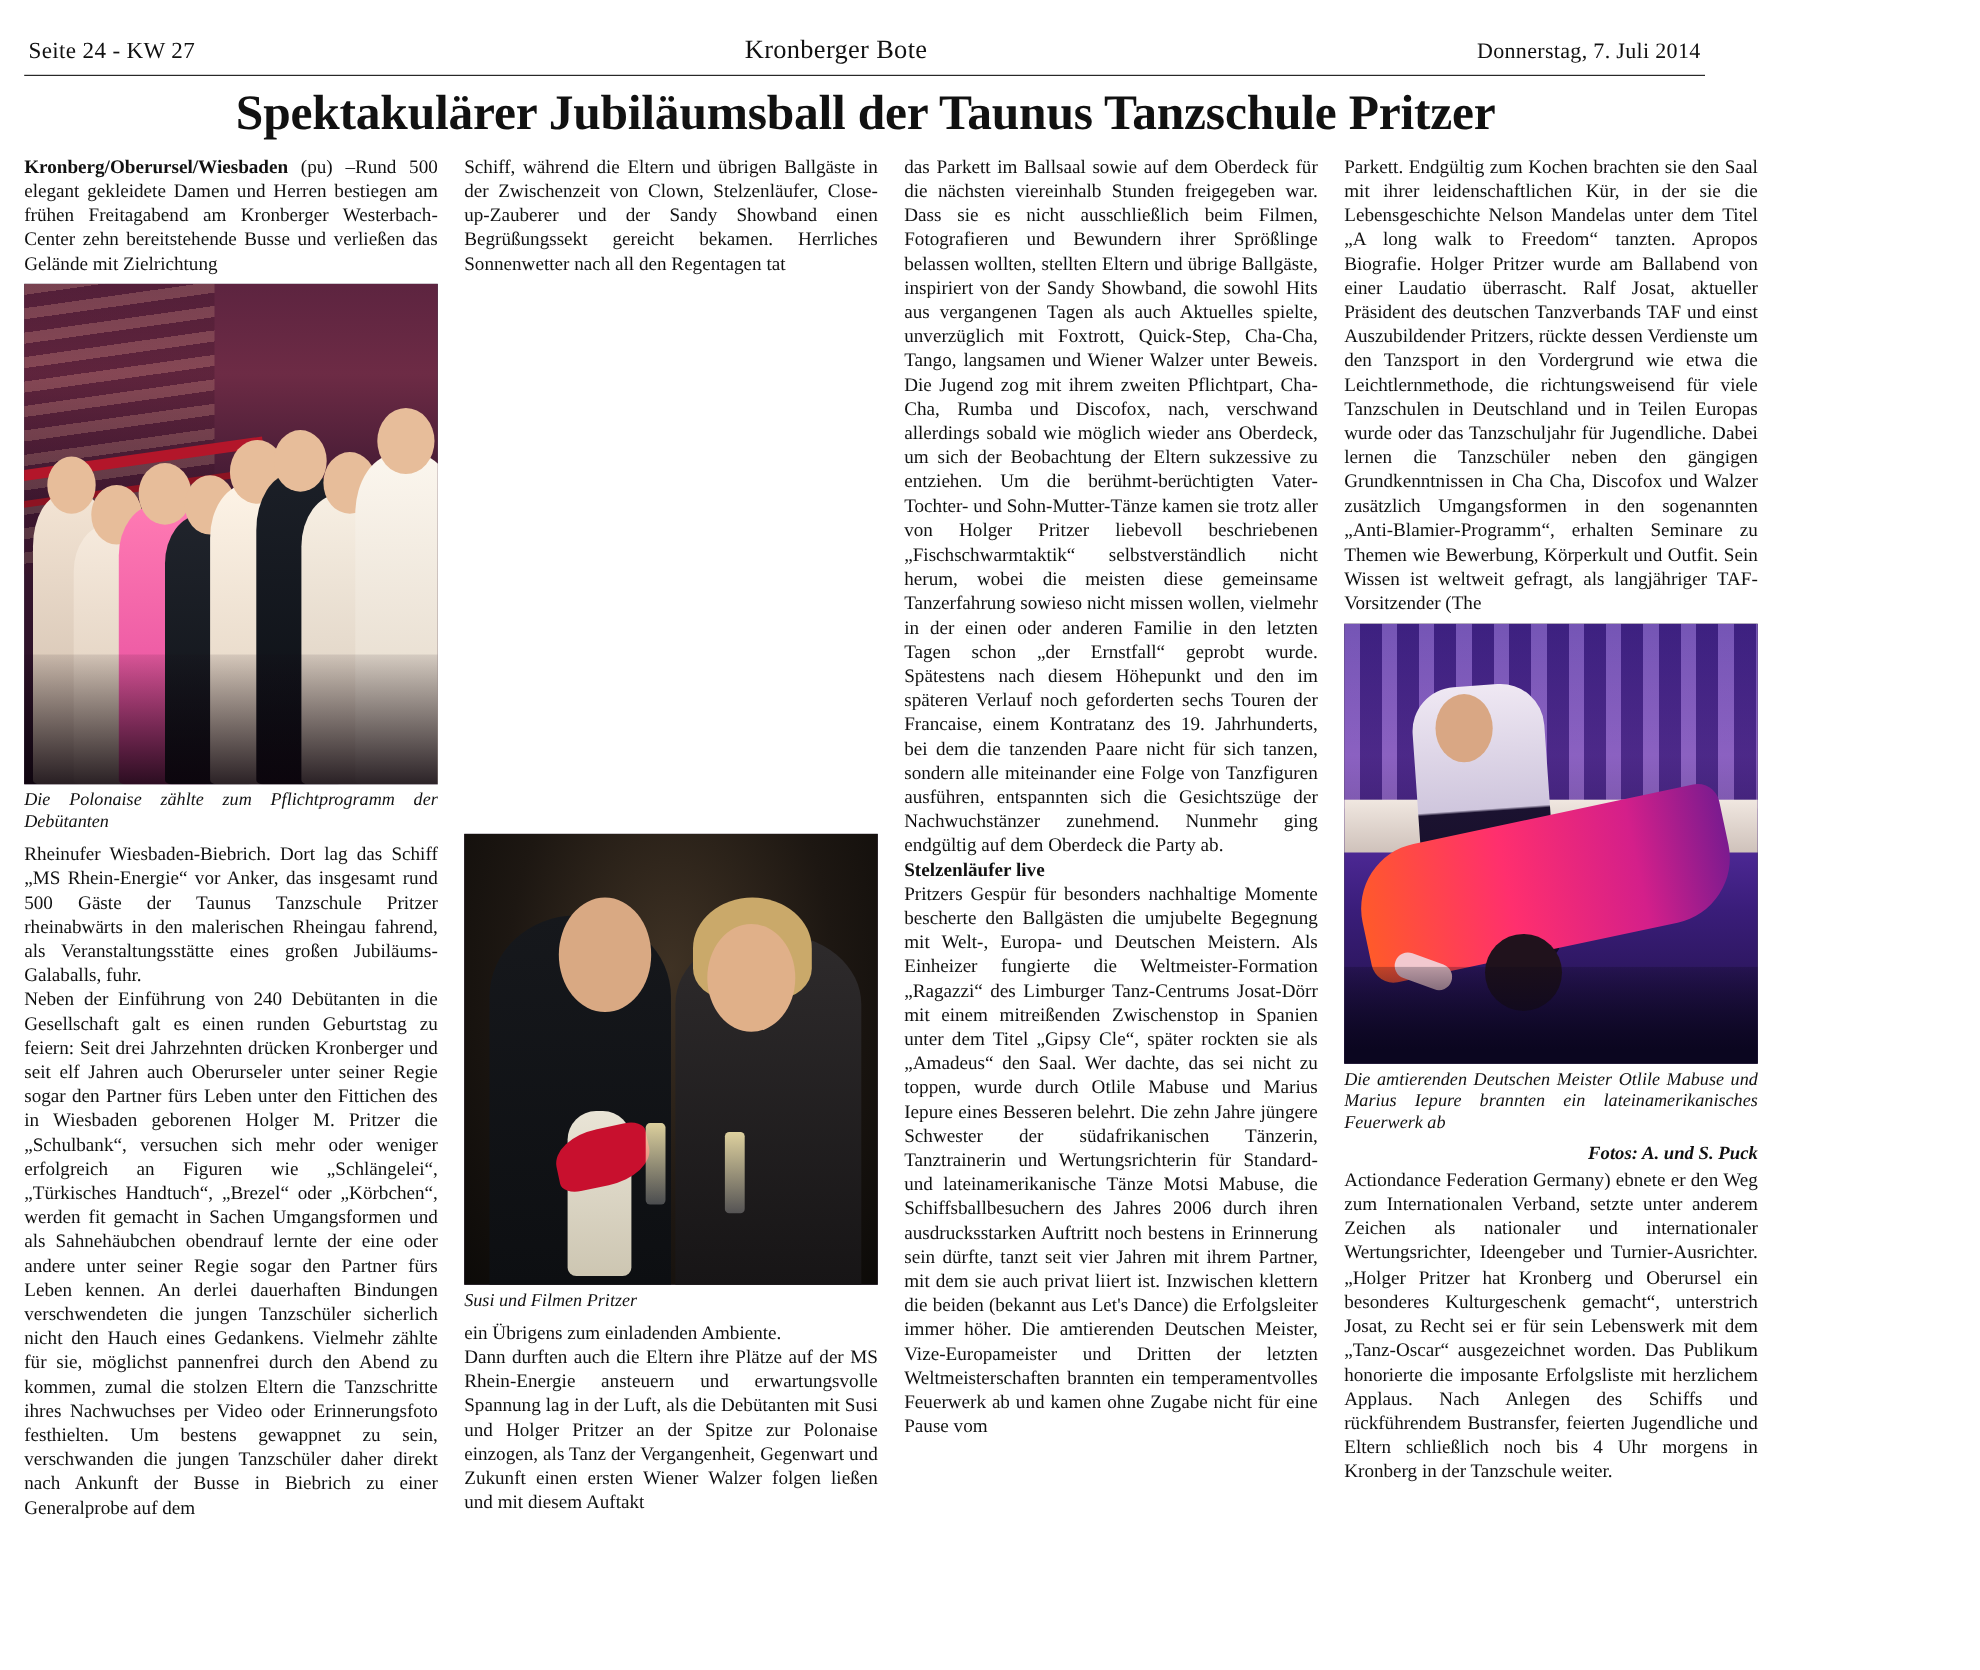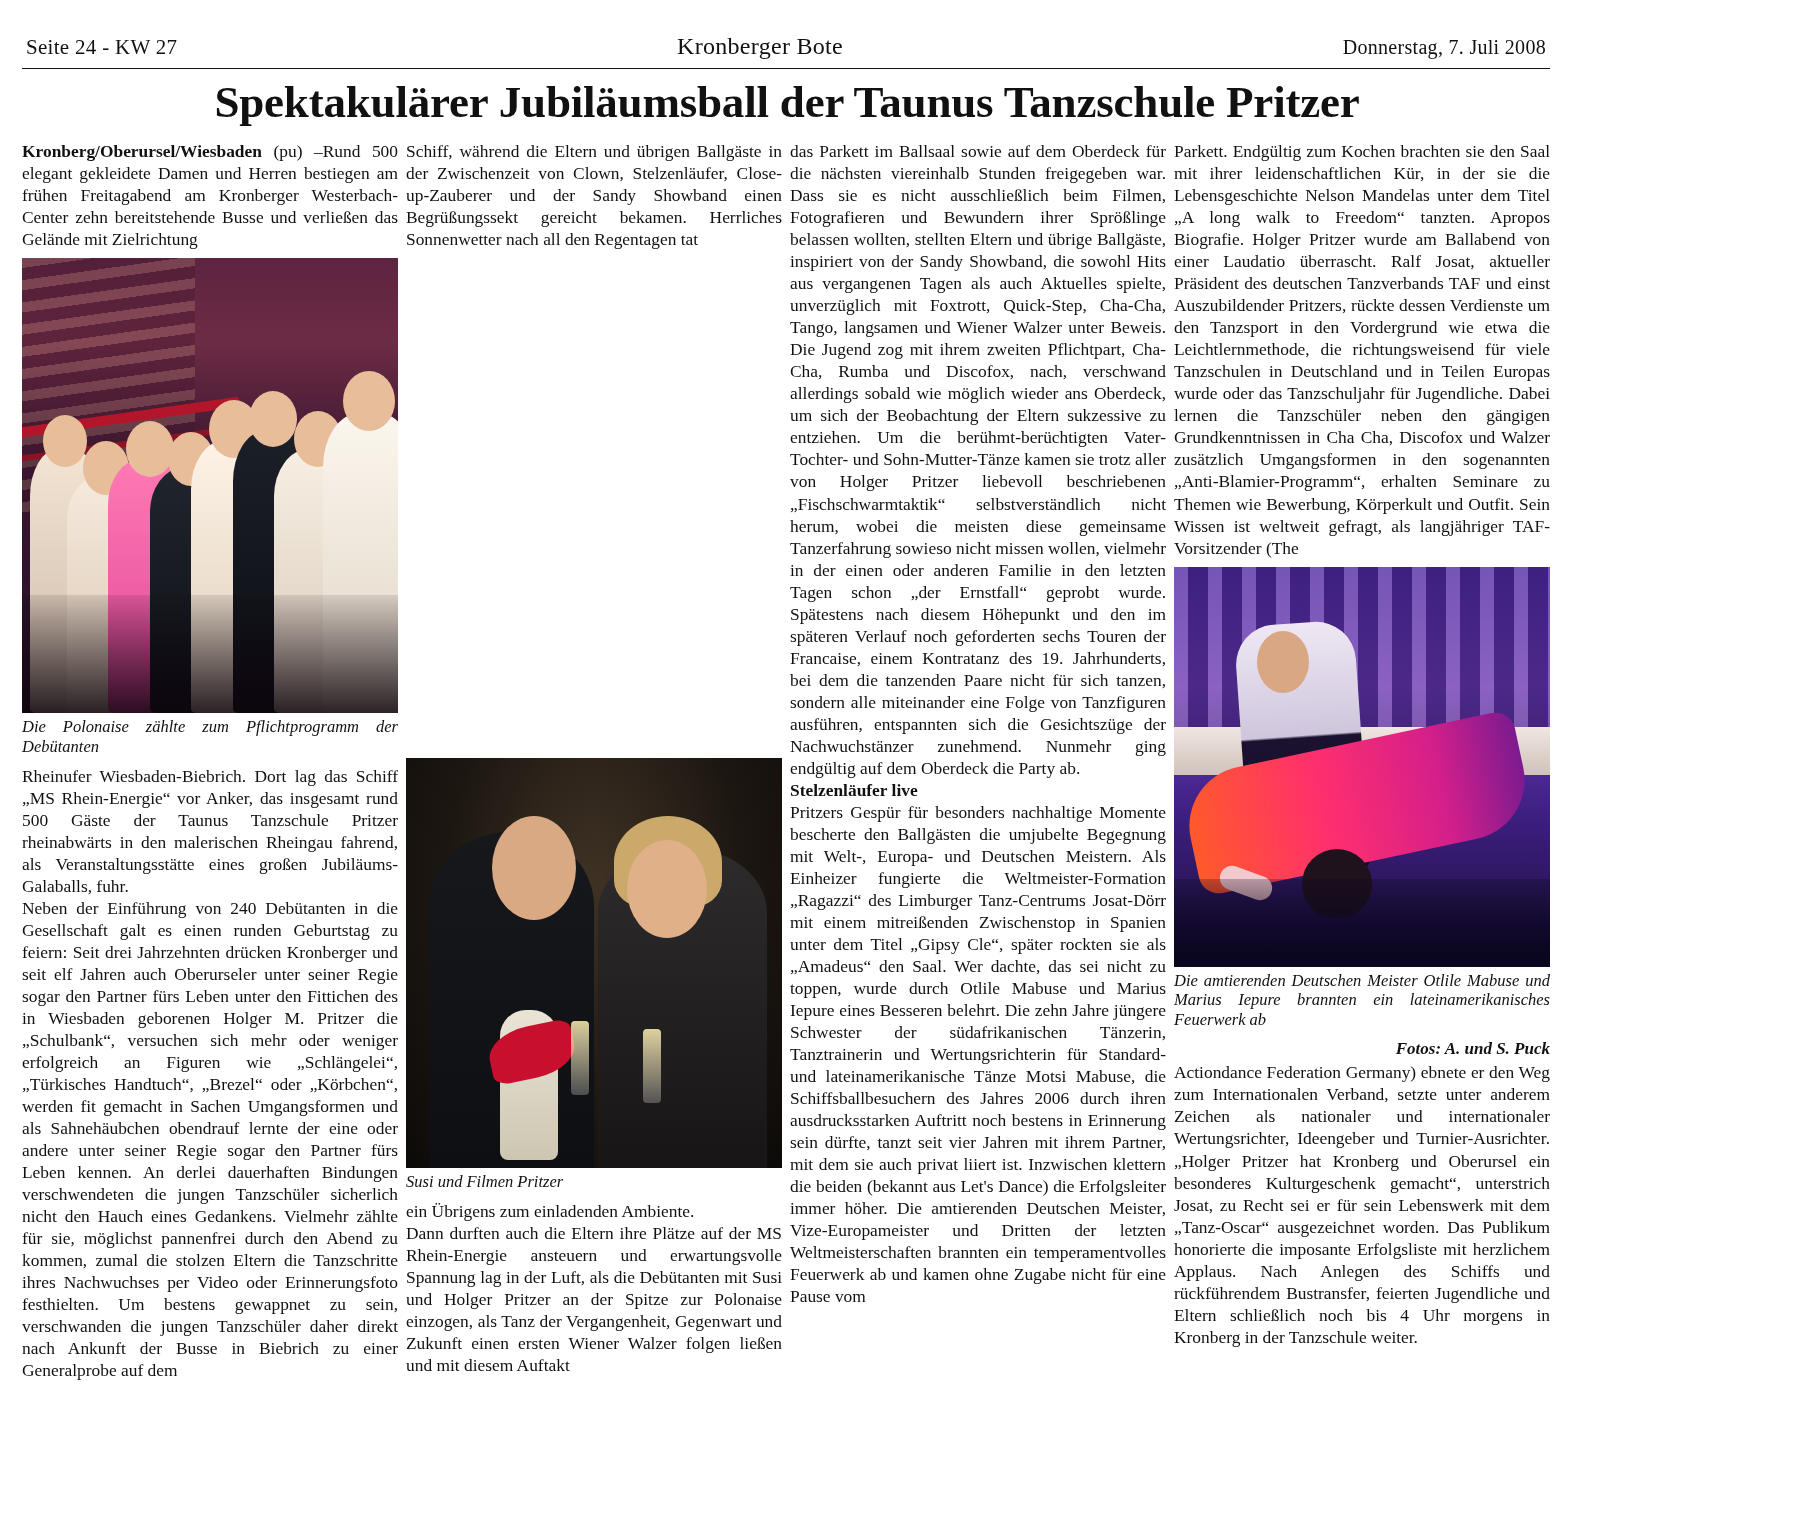--- a/index.html
+++ b/index.html
@@ -42,21 +42,21 @@
     font-weight: bold;
     font-size: 45px;
     line-height: 1.05;
     margin: 4px 0 14px 2px;
     letter-spacing: -0.2px;
     text-align: center;
   }
   
   .columns {
     display: flex;
-    gap: 8px;
+    gap: 24px;
     align-items: flex-start;
   }
   .col {
     width: 376px;
     flex: 0 0 376px;
     font-size: 17.4px;
     line-height: 1.265;
     text-align: justify;
     hyphens: auto;
   }
@@ -209,21 +209,21 @@
   .photo-full { width: 100%; }
 </style>
 </head>
 <body>
 
 <div class="page">
 
   <div class="masthead">
     <div class="left">Seite 24 - KW 27</div>
     <div class="center">Kronberger Bote</div>
-    <div class="right">Donnerstag, 7. Juli 2008</div>
+    <div class="right">Donnerstag, 7. Juli 2014</div>
   </div>
   <div class="rule"></div>
 
   <h1 class="headline">Spektakulärer Jubiläumsball der Taunus Tanzschule Pritzer</h1>
 
   <div class="columns">
 
     <div class="col">
       <p><span class="lead-label">Kronberg/Oberursel/Wiesbaden</span><span> (pu) –Rund 500 elegant gekleidete Damen und Herren bestiegen am frühen Freitagabend am Kronberger Westerbach-Center zehn bereitstehende Busse und verließen das Gelände mit Zielrichtung</span></p>
 

